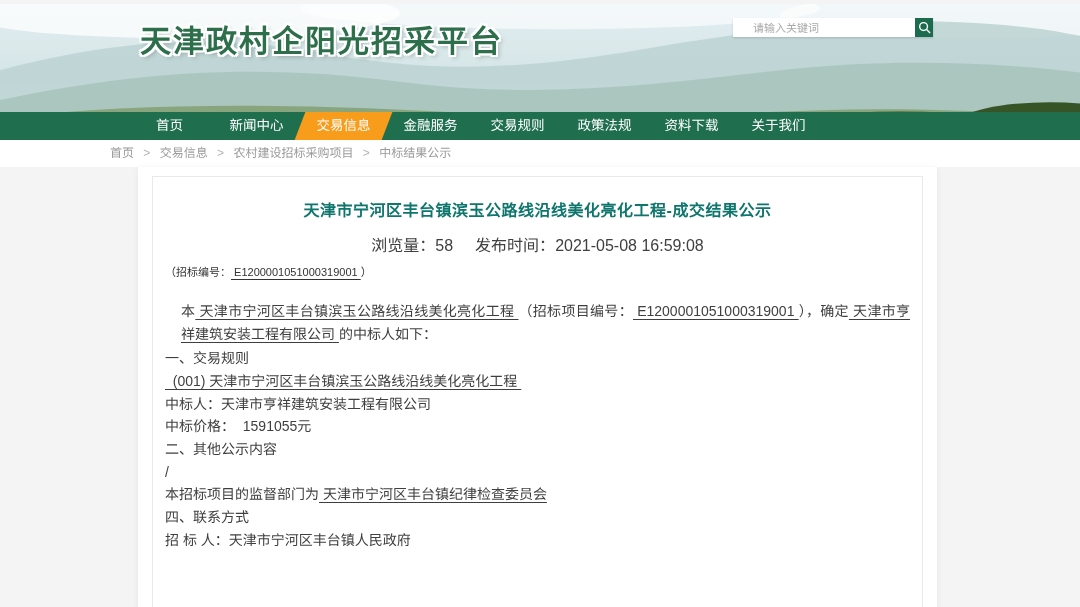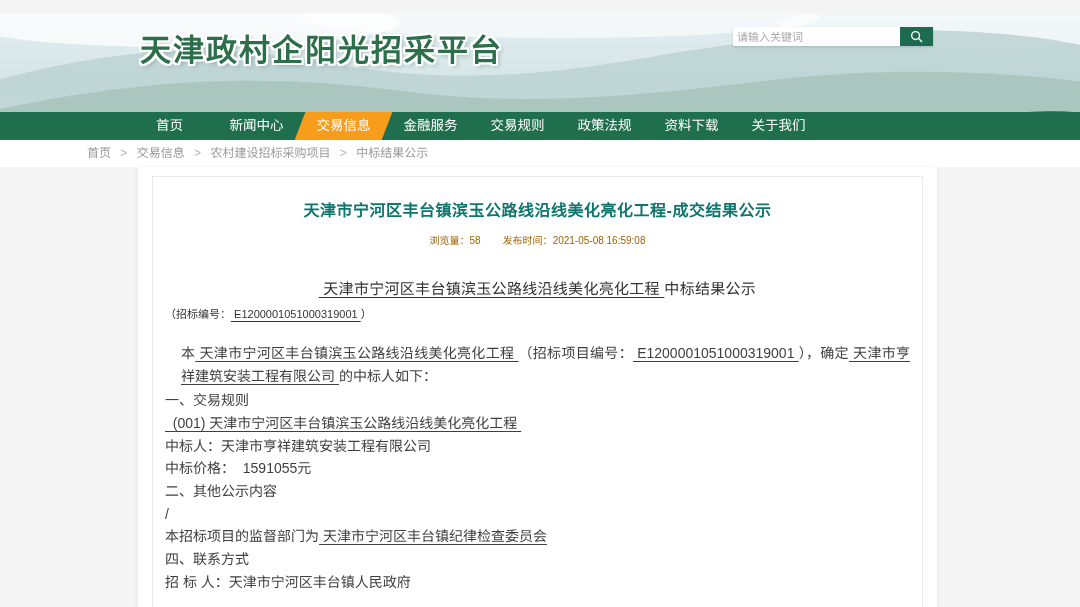--- a/index.html
+++ b/index.html
@@ -5,39 +5,39 @@
   * { margin:0; padding:0; box-sizing:border-box; }
   html,body { width:1080px; height:607px; overflow:hidden; }
   body {
     position:relative;
     background:#f4f4f5;
     font-family:"Liberation Sans","DejaVu Sans",sans-serif;
     color:#3f3f3f;
   }
 
   
-  .banner { position:absolute; top:13px; left:0; width:1080px; height:128px; overflow:hidden; }
+  .banner { position:absolute; top:4px; left:0; width:1080px; height:128px; overflow:hidden; }
   .banner svg.landscape { position:absolute; top:0; left:0; width:100%; height:100%; display:block; }
   .site-title {
     position:absolute; left:140px; top:12px;
     font-size:31px; font-weight:bold; letter-spacing:2px;
     color:#2e6f4b;
     text-shadow:-2px -2px 0 #fff, 2px -2px 0 #fff, -2px 2px 0 #fff, 2px 2px 0 #fff,
                  0 2px 0 #fff, 2px 0 0 #fff, 0 -2px 0 #fff, -2px 0 0 #fff,
                  3px 3px 4px rgba(60,80,70,.35);
     cursor:pointer;
   }
   .search-box {
     position:absolute; left:733px; top:14px;
     width:200px; height:19px; display:flex;
     box-shadow:0 1px 2px rgba(0,0,0,.15);
   }
   .search-box input {
     flex:1; border:none; outline:none; background:#fff;
-    font-size:11px; padding:0 4px; color:#333;
+    font-size:11px; padding:0 20px; color:#333;
     font-family:"Liberation Sans","DejaVu Sans",sans-serif;
   }
   .search-box input::placeholder { color:#a9a9a9; }
   .search-btn {
     width:33px; height:19px; border:none; background:#1d6b4f;
     display:flex; align-items:center; justify-content:center; cursor:pointer;
   }
 
   
   .nav { position:absolute; top:112px; left:0; width:1080px; height:28px; background:#1f6f4f; }
@@ -46,38 +46,38 @@
     width:87px; height:28px; line-height:28px; text-align:center;
     color:#fff; font-size:13.5px; cursor:pointer; position:relative;
   }
   .nav li.active {
     background:#f89c1c; transform:skewX(-21deg);
   }
   .nav li.active > span { display:block; transform:skewX(21deg); }
 
   
   .crumb-row { position:absolute; top:140px; left:0; width:1080px; height:27px; background:#fff; }
-  .crumb { padding-left:87px; line-height:27px; font-size:12px; color:#9b9b9b; }
+  .crumb { padding-left:110px; line-height:27px; font-size:12px; color:#9b9b9b; }
   .crumb .sep { margin:0 6px; color:#b5b5b5; }
   .crumb .item { cursor:pointer; }
 
   
   .card {
     position:absolute; top:167px; left:138px; width:799px; height:480px;
     background:#fff; box-shadow:0 1px 6px rgba(0,0,0,.07);
   }
   .panel {
     position:absolute; top:9px; left:14px; right:14px; bottom:-20px;
     border:1px solid #e9e9e9; padding:20px 12px 40px;
   }
   .article-title {
     text-align:center; font-size:16px; font-weight:bold; color:#0f766e;
     letter-spacing:.5px; margin-bottom:11px;
   }
-  .meta { text-align:center; font-size:10px; color:#a16207; }
+  .meta { text-align:center; font-size:16px; color:#404040; }
   .meta .pub { margin-left:22px; }
   .notice-head { text-align:center; margin-top:30px; font-size:15px; color:#333; letter-spacing:.3px; }
   .notice-no { margin-top:7px; font-size:11px; color:#333; }
   .intro { margin-top:21px; font-size:14px; line-height:1.62; color:#3f3f3f; text-align:justify;margin-left:16px; }
   .body-lines { margin-top:2px; font-size:14px; line-height:1.62; color:#3f3f3f; }
   .u { text-decoration:underline; text-underline-offset:3px; }
 </style>
 </head>
 <body>
 
@@ -145,23 +145,20 @@
 
 <div class="card">
   <div class="panel">
 
     <div class="article-title">天津市宁河区丰台镇滨玉公路线沿线美化亮化工程-成交结果公示</div>
 
     <div class="meta">
       <span>浏览量：</span><span>58</span><span class="pub">发布时间：</span><span>2021-05-08 16:59:08</span>
     </div>
 
-    <div class="notice-head">
-      <span class="u">&nbsp;天津市宁河区丰台镇滨玉公路线沿线美化亮化工程&nbsp;</span><span>中标结果公示</span>
-    </div>
 
     <div class="notice-no">
       <span>（招标编号：</span><span class="u">&nbsp;E1200001051000319001&nbsp;</span><span>）</span>
     </div>
 
     <div class="intro">
       <span>本</span><span class="u">&nbsp;天津市宁河区丰台镇滨玉公路线沿线美化亮化工程&nbsp;</span><span>（招标项目编号：</span><span class="u">&nbsp;E1200001051000319001&nbsp;</span><span>），确定</span><span class="u">&nbsp;天津市亨祥建筑安装工程有限公司&nbsp;</span><span>的中标人如下：</span>
     </div>
 
     <div class="body-lines">

